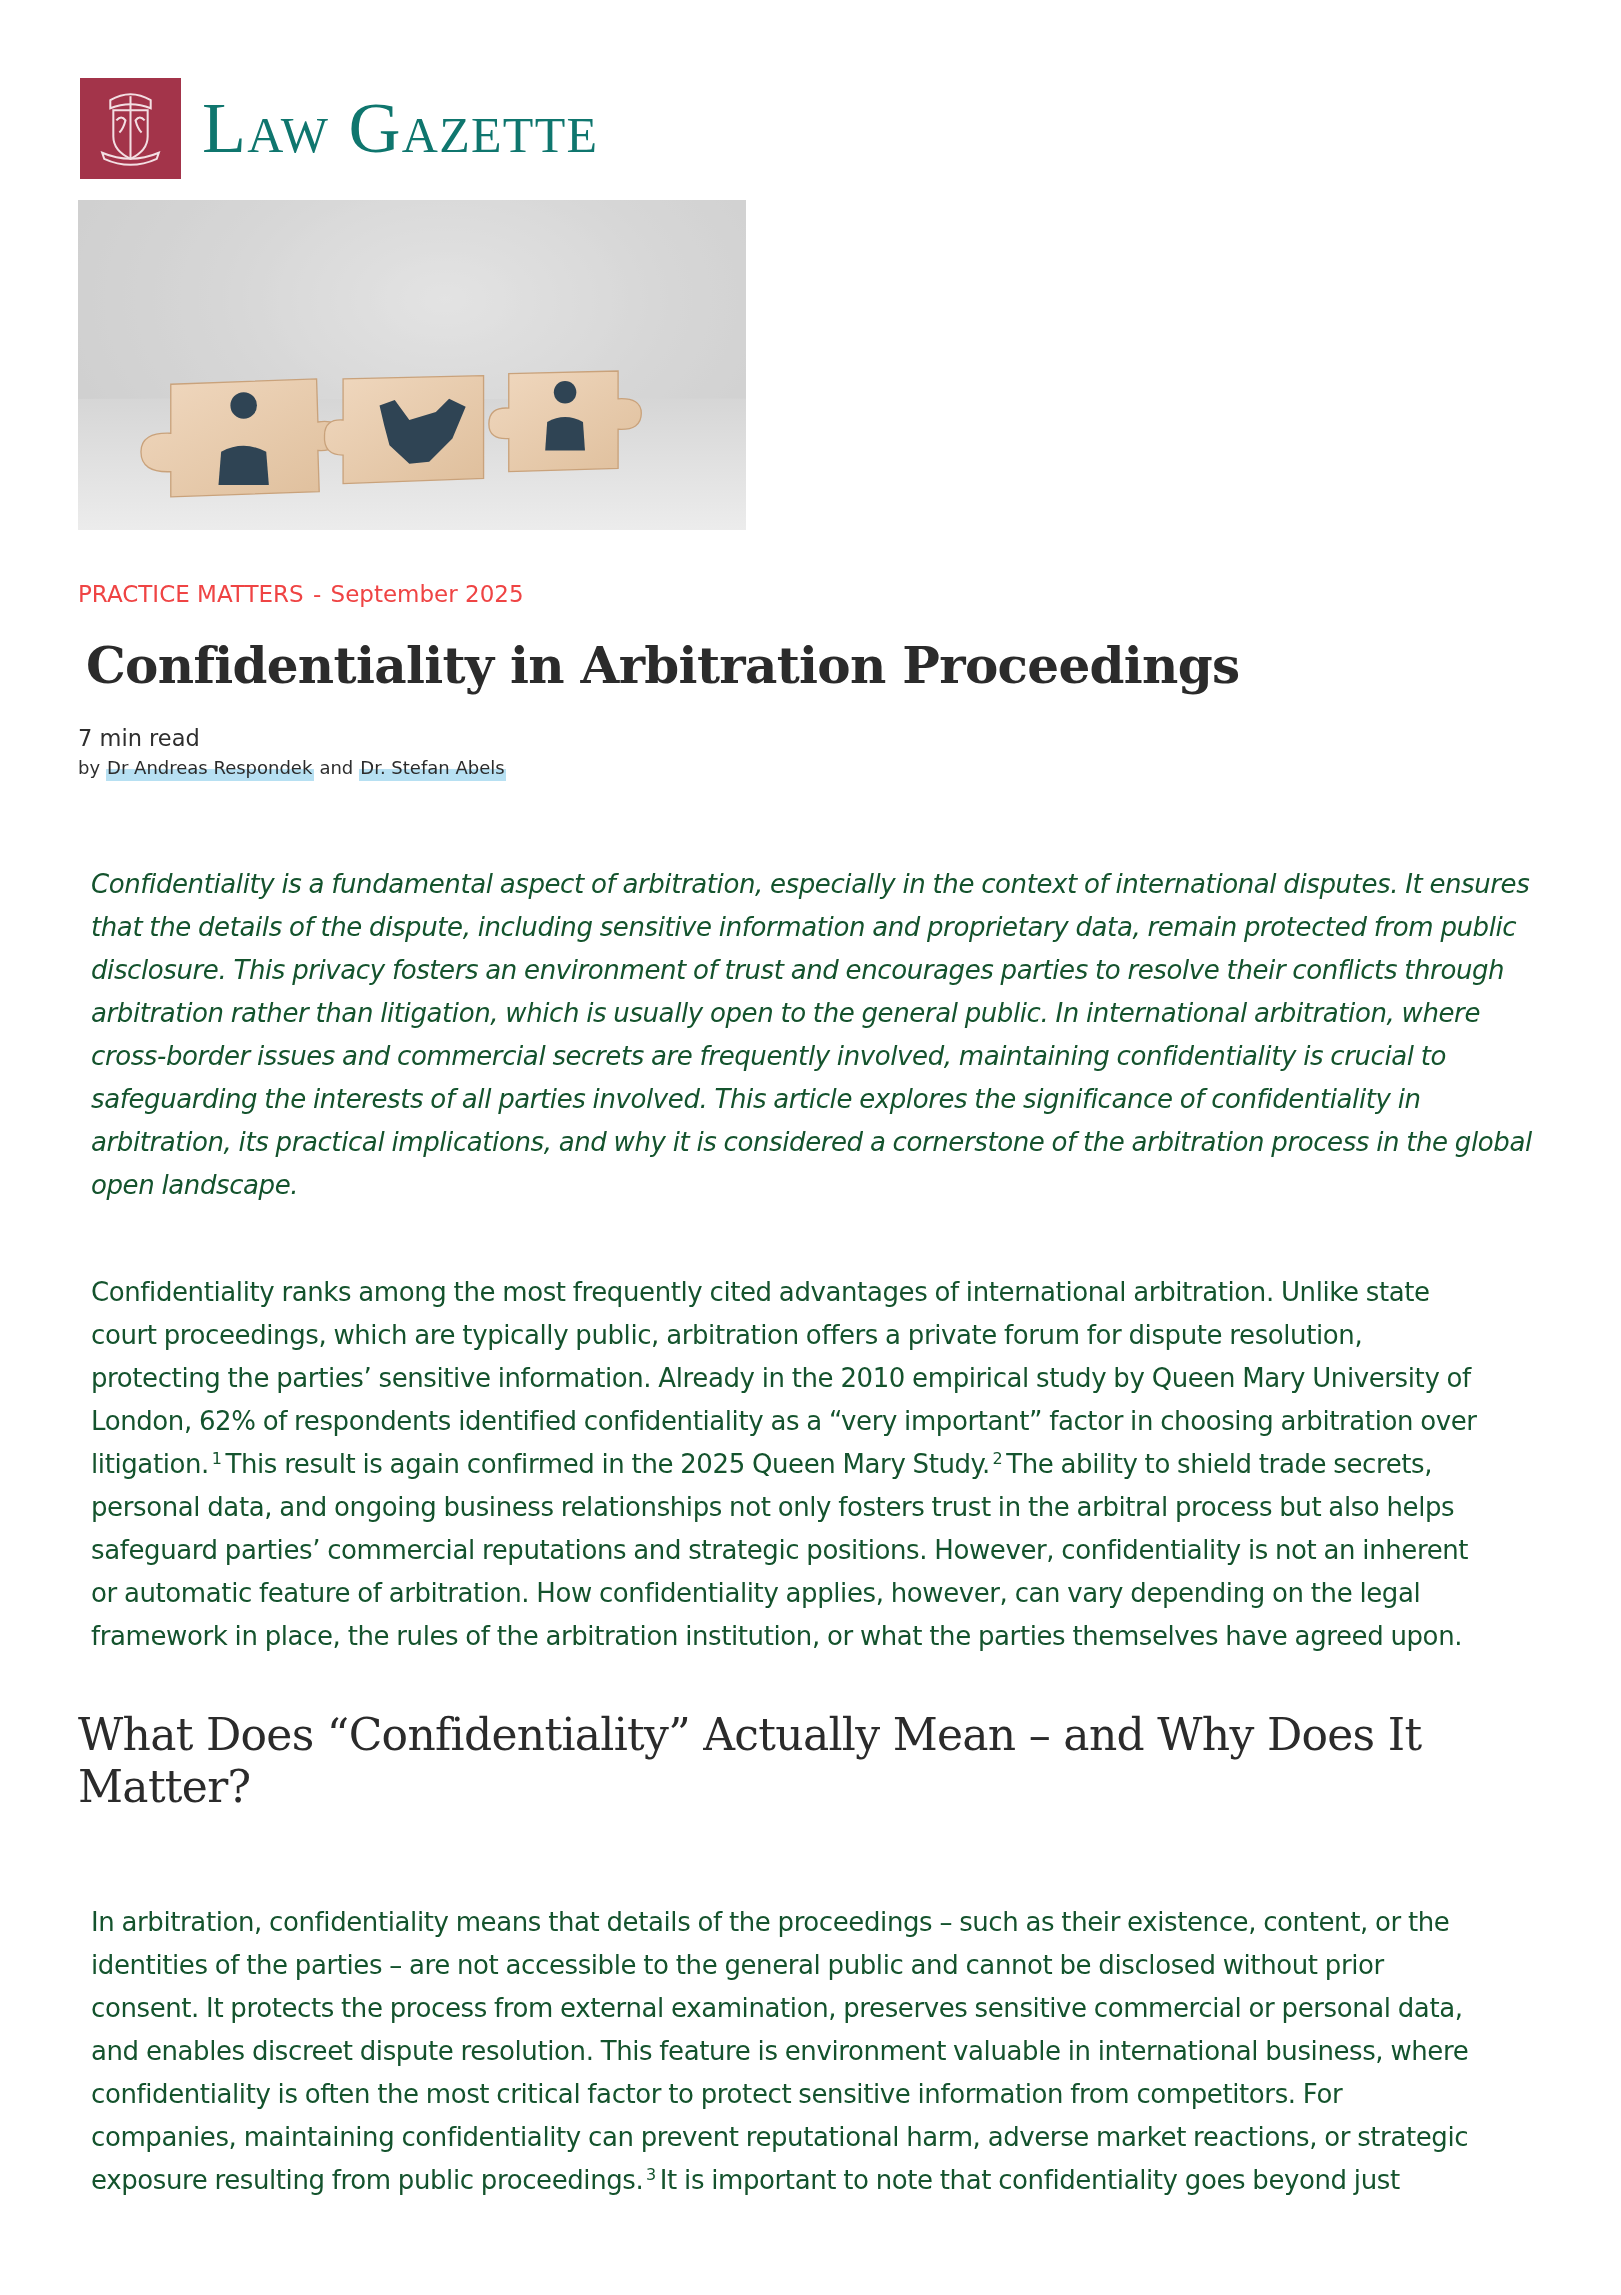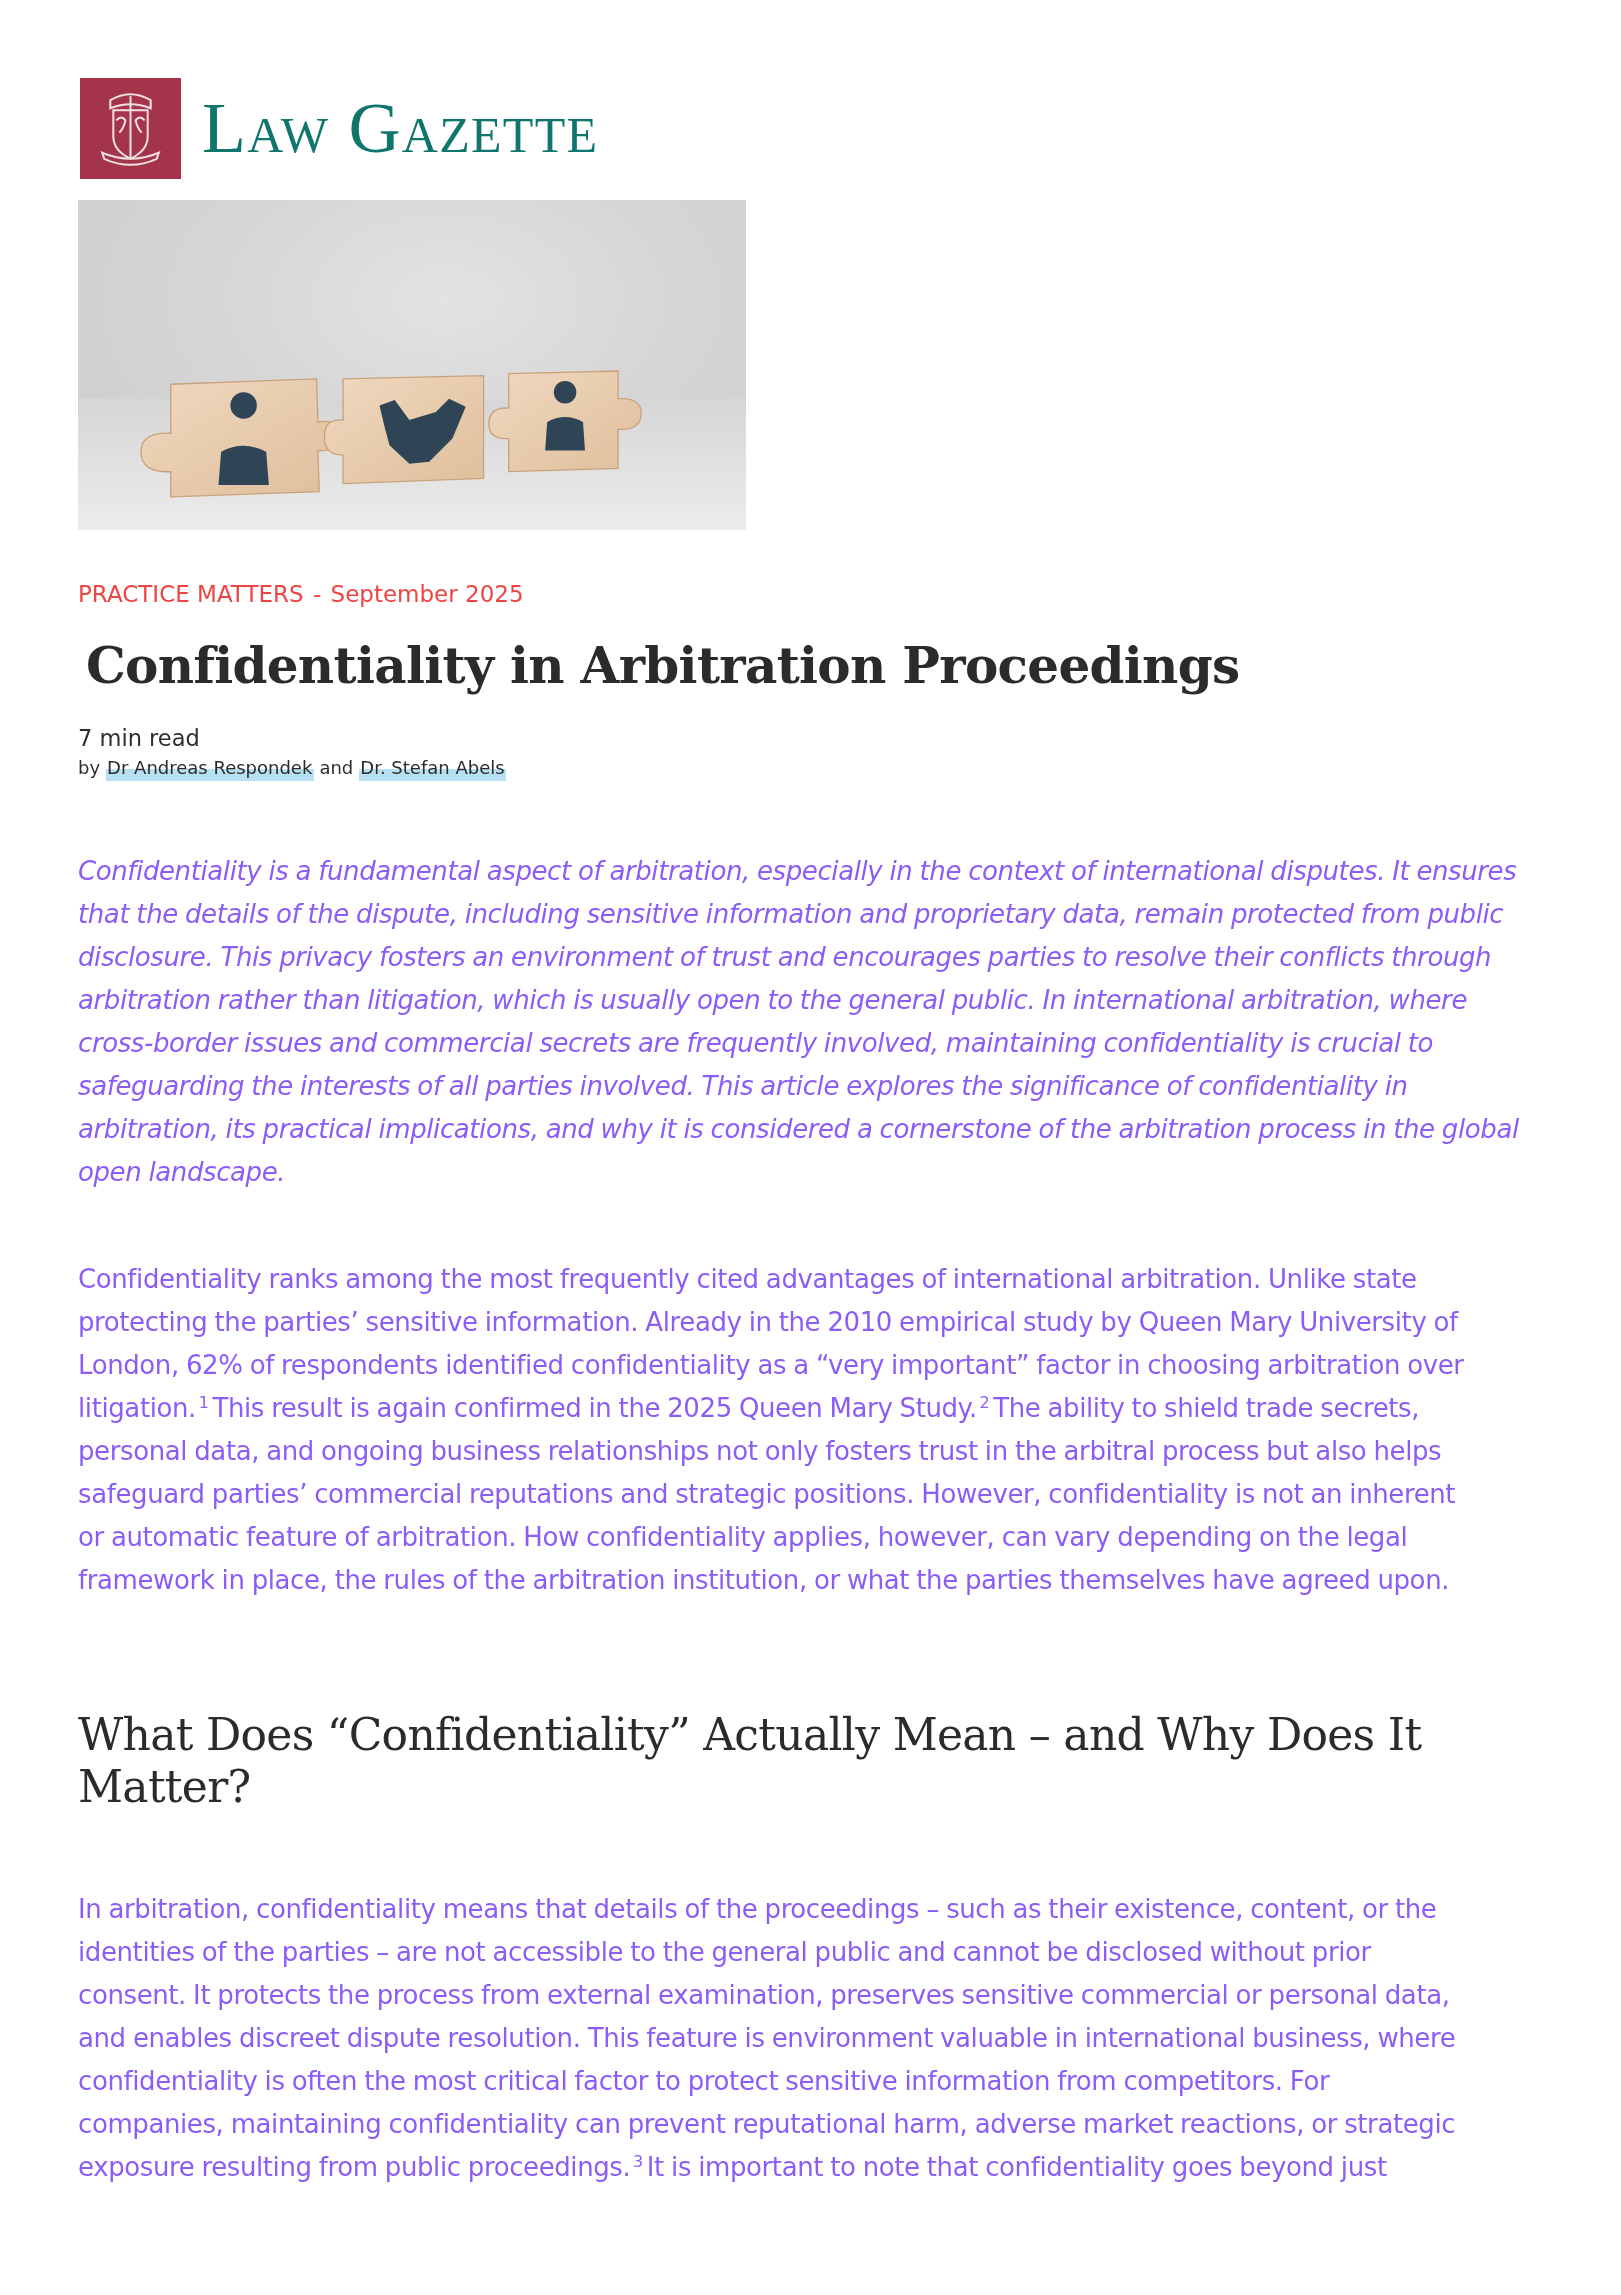--- a/index.html
+++ b/index.html
@@ -54,22 +54,22 @@
     white-space: nowrap;
   }
   .author-link {
     color: #2b2b2b; text-decoration: none;
     background: linear-gradient(to bottom, transparent 50%, #b7e0f2 50%);
     padding: 0 1.3px 2.7px 1.3px;
   }
 
   
   .para {
-    left: 78px; width: 1479px; margin: 0;
-    font-size: 26px; line-height: 43px; color: #8b5cf6;
+    left: 78px; width: 1479px; margin: 13px;
+    font-size: 26px; line-height: 43px; color: #14532d;
     letter-spacing: -0.4px; word-spacing: -0.7px;
   }
   .para .line { display: block; white-space: nowrap; }
   #intro-para { top: 850px; font-style: italic; }
   #body-para-1 { top: 1258px; }
   #body-para-2 { top: 1888px; }
   sup.fn { font-size: 16px; vertical-align: 9.3px; line-height: 0; padding: 0 4px 0 2.7px; }
 
   #section-heading {
     left: 78px; top: 1709px; width: 1479px; margin: 0;
@@ -156,20 +156,21 @@
   <span class="line">disclosure. This privacy fosters an environment of trust and encourages parties to resolve their conflicts through</span>
   <span class="line">arbitration rather than litigation, which is usually open to the general public. In international arbitration, where</span>
   <span class="line">cross-border issues and commercial secrets are frequently involved, maintaining confidentiality is crucial to</span>
   <span class="line">safeguarding the interests of all parties involved. This article explores the significance of confidentiality in</span>
   <span class="line">arbitration, its practical implications, and why it is considered a cornerstone of the arbitration process in the global</span>
   <span class="line">open landscape.</span>
 </p>
 
 <p id="body-para-1" class="abs para">
   <span class="line">Confidentiality ranks among the most frequently cited advantages of international arbitration. Unlike state</span>
+  <span class="line">court proceedings, which are typically public, arbitration offers a private forum for dispute resolution,</span>
   <span class="line">protecting the parties’ sensitive information. Already in the 2010 empirical study by Queen Mary University of</span>
   <span class="line">London, 62% of respondents identified confidentiality as a “very important” factor in choosing arbitration over</span>
   <span class="line"><span>litigation.</span><sup class="fn">1</sup><span>This result is again confirmed in the 2025 Queen Mary Study.</span><sup class="fn">2</sup><span>The ability to shield trade secrets,</span></span>
   <span class="line">personal data, and ongoing business relationships not only fosters trust in the arbitral process but also helps</span>
   <span class="line">safeguard parties’ commercial reputations and strategic positions. However, confidentiality is not an inherent</span>
   <span class="line">or automatic feature of arbitration. How confidentiality applies, however, can vary depending on the legal</span>
   <span class="line">framework in place, the rules of the arbitration institution, or what the parties themselves have agreed upon.</span>
 </p>
 
 <h2 id="section-heading" class="abs">

